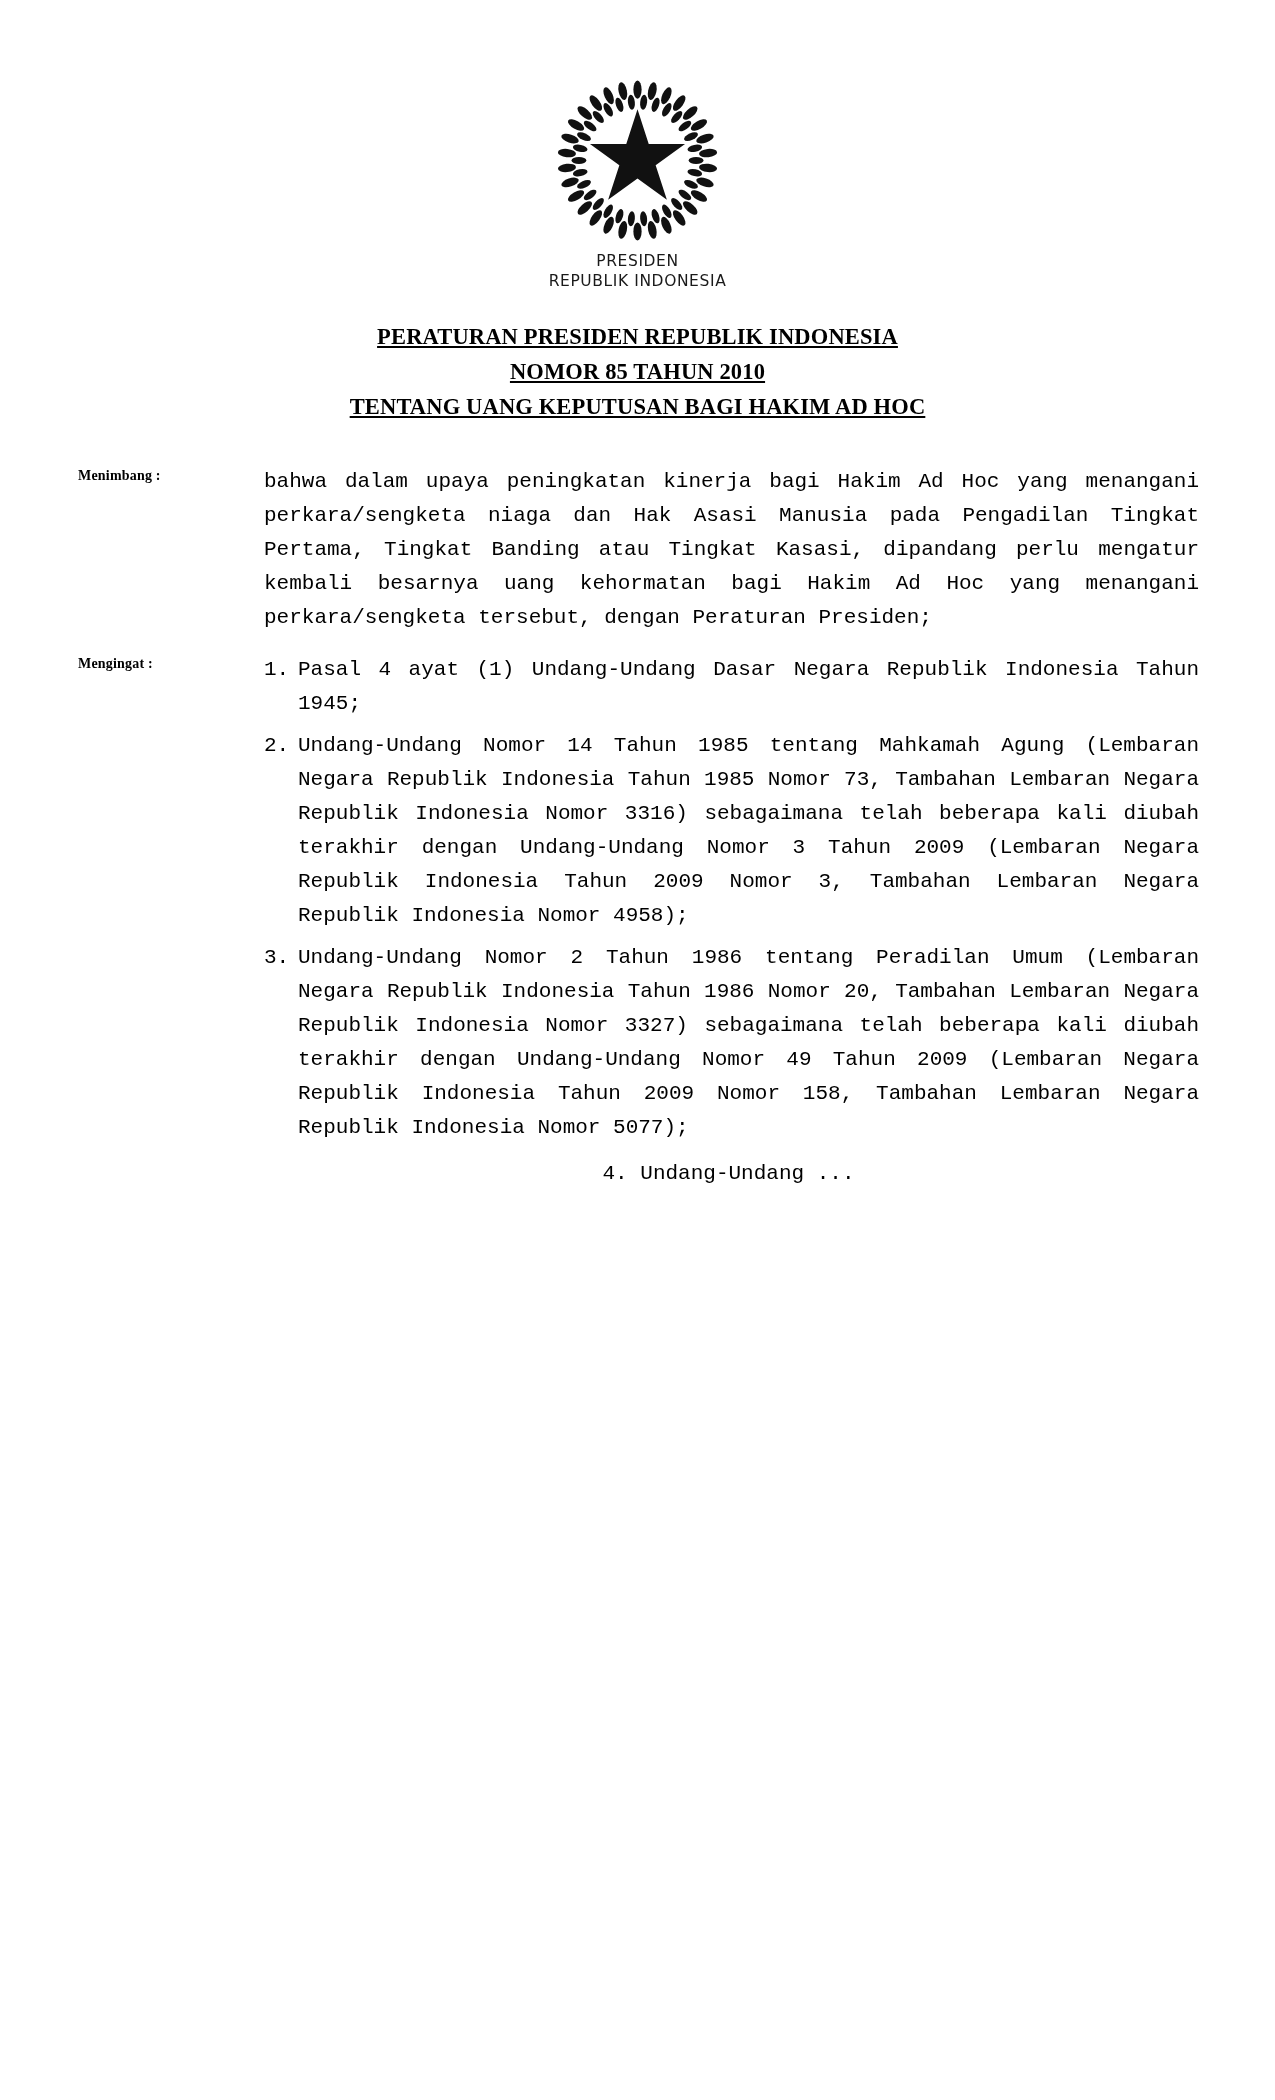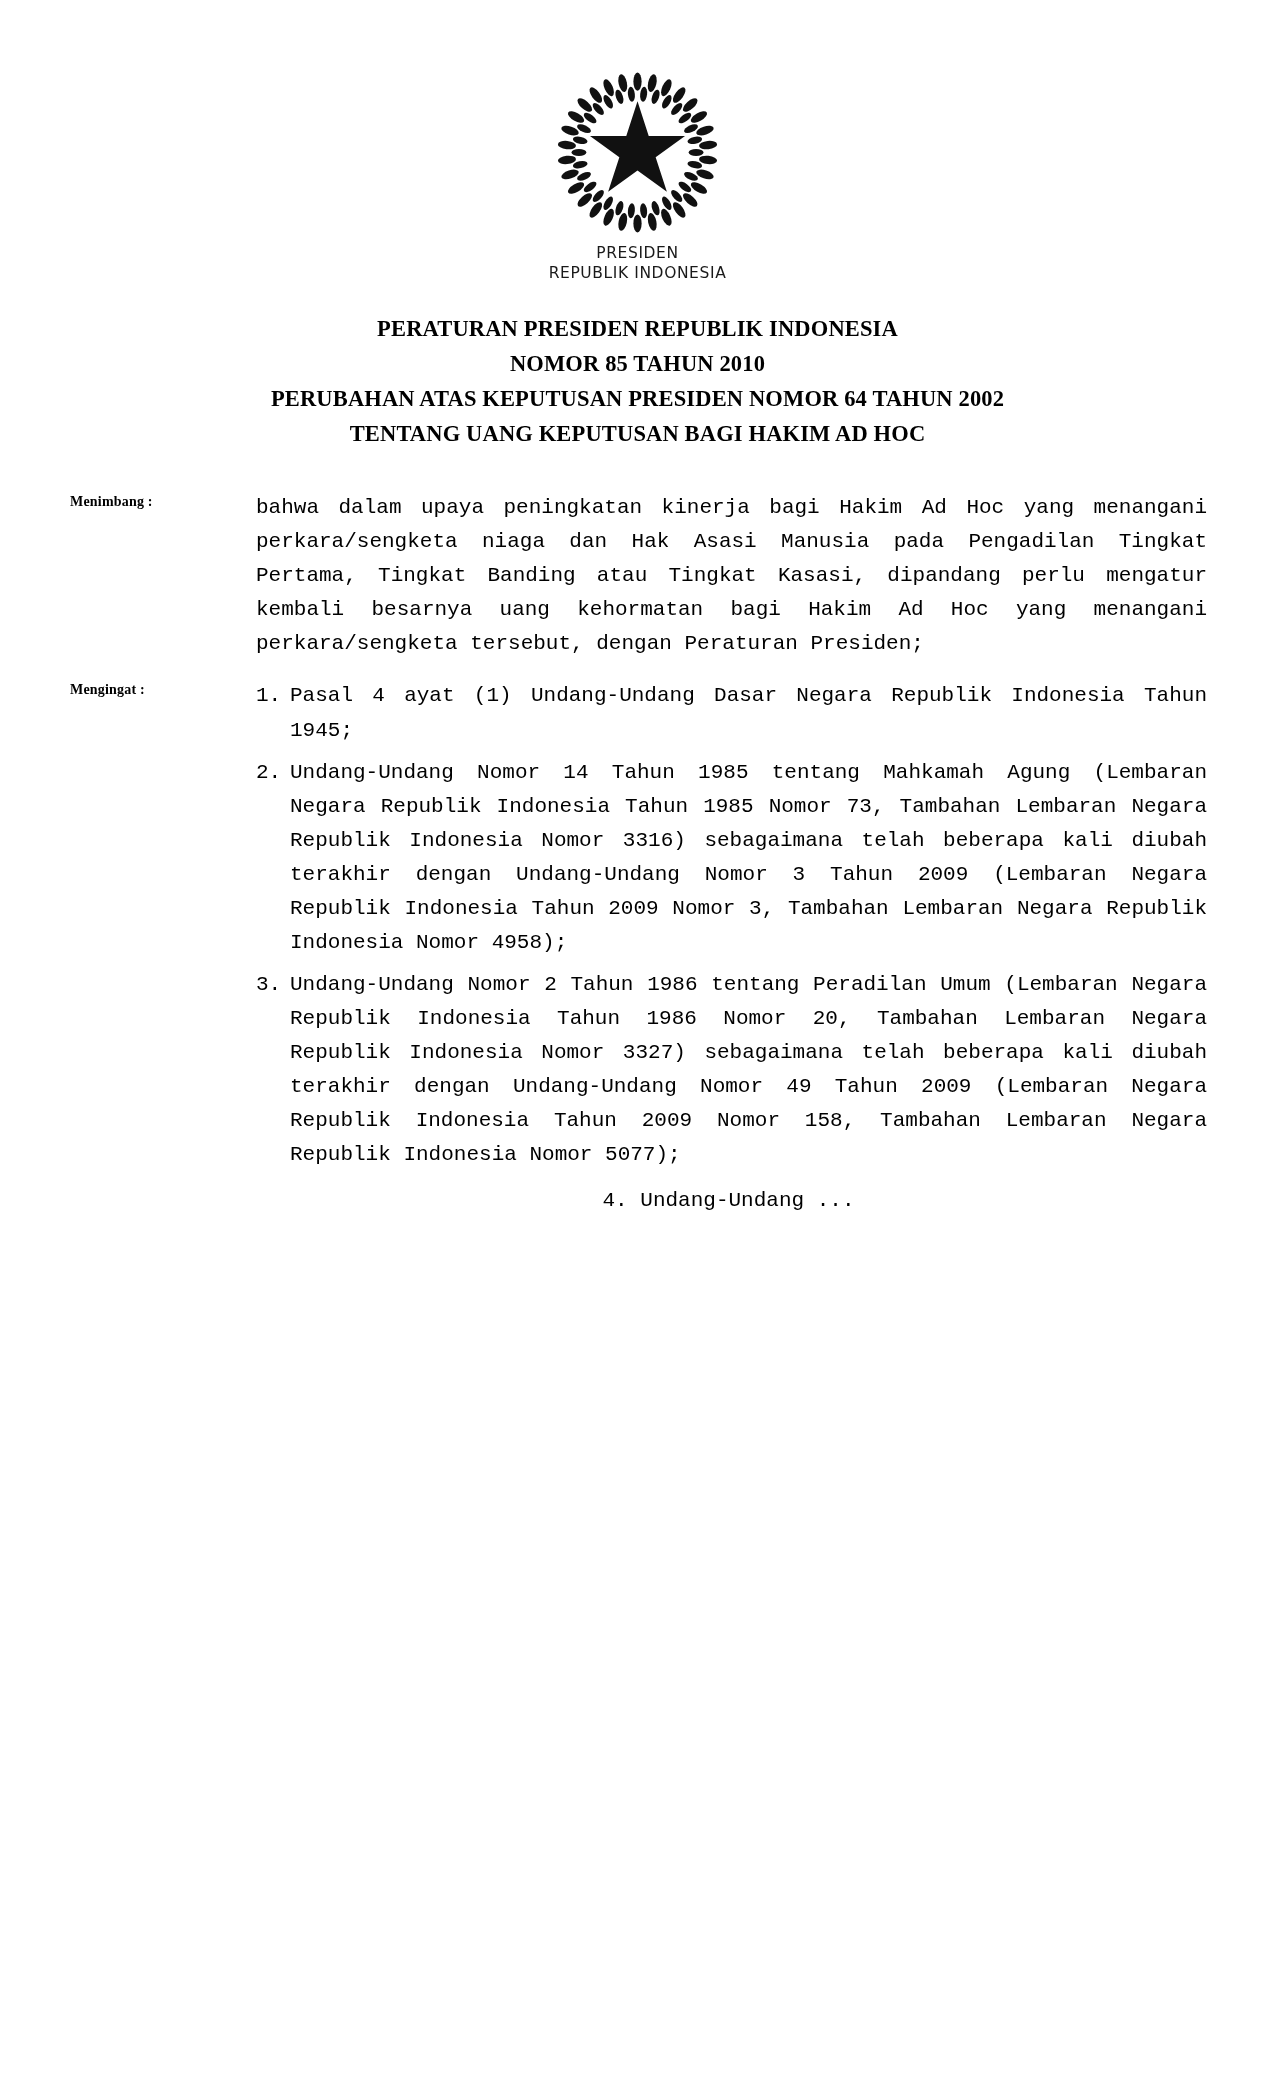--- a/index.html
+++ b/index.html
@@ -11,21 +11,21 @@
     width: 1275px;
     height: 2100px;
     font-family: "Liberation Serif", serif;
     color: #000000;
     overflow: hidden;
   }
   .page {
     position: relative;
     width: 1275px;
     height: 1916px;
-    padding: 8px;
+    padding: 16px;
     box-sizing: border-box;
   }
 
   
   .emblem-block {
     text-align: center;
     padding-top: 62px;
   }
   .emblem {
     display: inline-block;
@@ -44,20 +44,21 @@
   }
 
   
   .title-block {
     margin-top: 28px;
     text-align: center;
     font-weight: bold;
     font-size: 22.5px;
     line-height: 1.55;
     letter-spacing: 0.15px;
+    text-decoration: underline;
   }
   .title-block .line { display: block; }
 
   .subtitle-block {
     margin-top: 30px;
     text-align: center;
     font-weight: bold;
     font-size: 22.5px;
     line-height: 1.55;
   }
@@ -223,21 +224,20 @@
     </div>
     <div class="emblem-caption">
       <div>PRESIDEN</div>
       <div>REPUBLIK INDONESIA</div>
     </div>
   </div>
 
   <div class="title-block">
     <span class="line">PERATURAN PRESIDEN REPUBLIK INDONESIA</span>
     <span class="line">NOMOR  85  TAHUN 2010</span>
-    <span class="line">PERUBAHAN ATAS KEPUTUSAN PRESIDEN NOMOR 64 TAHUN 2002</span>
     <span class="line">TENTANG UANG KEPUTUSAN BAGI HAKIM AD HOC</span>
   </div>
 
 
   <div class="body-wrap">
 
     <div class="clause">
       <div class="clause-label">Menimbang :</div>
       <div class="clause-body">
         <p class="para">bahwa dalam upaya peningkatan kinerja bagi Hakim Ad Hoc yang menangani perkara/sengketa niaga dan Hak Asasi Manusia pada Pengadilan Tingkat Pertama, Tingkat Banding atau Tingkat Kasasi, dipandang perlu mengatur kembali besarnya uang kehormatan bagi Hakim Ad Hoc yang menangani perkara/sengketa tersebut, dengan Peraturan Presiden;</p>

